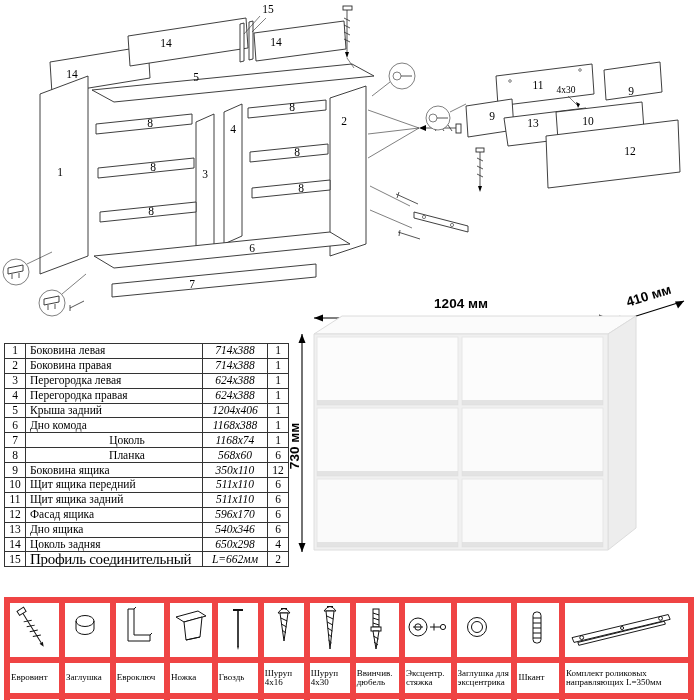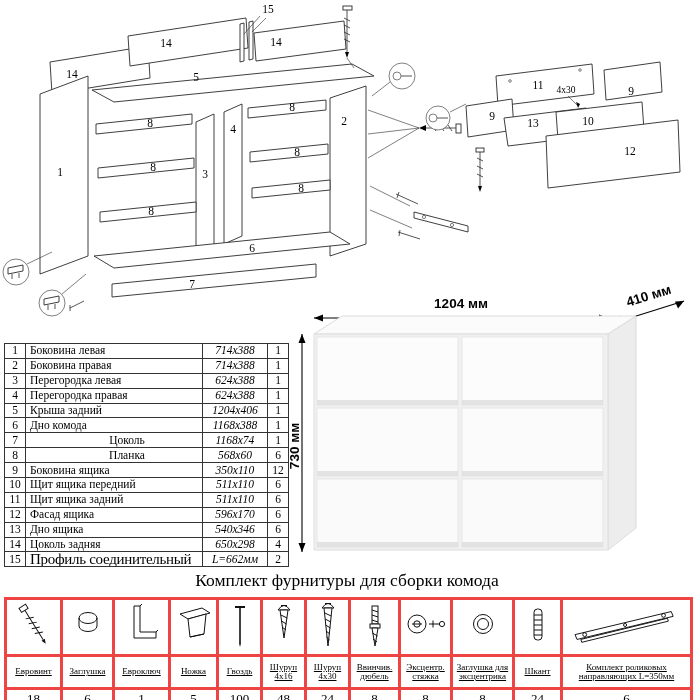--- a/index.html
+++ b/index.html
@@ -33,21 +33,21 @@
   #parts-table td.c-size{width:60px;text-align:center;font-style:italic;}
   #parts-table td.c-qty{width:16px;text-align:center;}
   #parts-table tr.small td.c-name{font-size:15px;letter-spacing:-0.3px;}
 
   
   #sheet-title{position:absolute;left:0;top:570px;width:694px;text-align:center;
                font-size:17.5px;}
 
   
   #hw-table{position:absolute;left:4px;top:597px;border-collapse:collapse;table-layout:fixed;}
-  #hw-table td{border:3px solid #ef4444;text-align:center;vertical-align:middle;padding:0;text-decoration:underline;}
+  #hw-table td{border:6px solid #ef4444;vertical-align:middle;padding:0;}
   #hw-table tr.hw-icons td{height:52px;}
   #hw-table tr.hw-names td{height:28px;font-size:9px;line-height:9.5px;padding:1px;}
   #hw-table tr.hw-qty td{height:17px;font-size:13px;}
   .hicon{stroke:#111;fill:none;stroke-width:1;}
   .hfill{fill:#fff;stroke:#111;stroke-width:1;}
 </style>
 </head>
 <body>
 
 <div id="page">
@@ -337,21 +337,20 @@
         </tr>
     <tr class="small">
           <td class="c-num">15</td>
           <td class="c-name">Профиль соединительный</td>
           <td class="c-size">L=662мм</td>
           <td class="c-qty">2</td>
         </tr>
   </tbody>
     </table>
 
-  <div id="sheet-title">Комплект фурнитуры для сборки комода</div>
 
   <table id="hw-table">
     <colgroup>
       <col style="width:56px">
         <col style="width:52px">
         <col style="width:56px">
         <col style="width:48px">
       <col style="width:44px">
         <col style="width:44px">
         <col style="width:44px">

